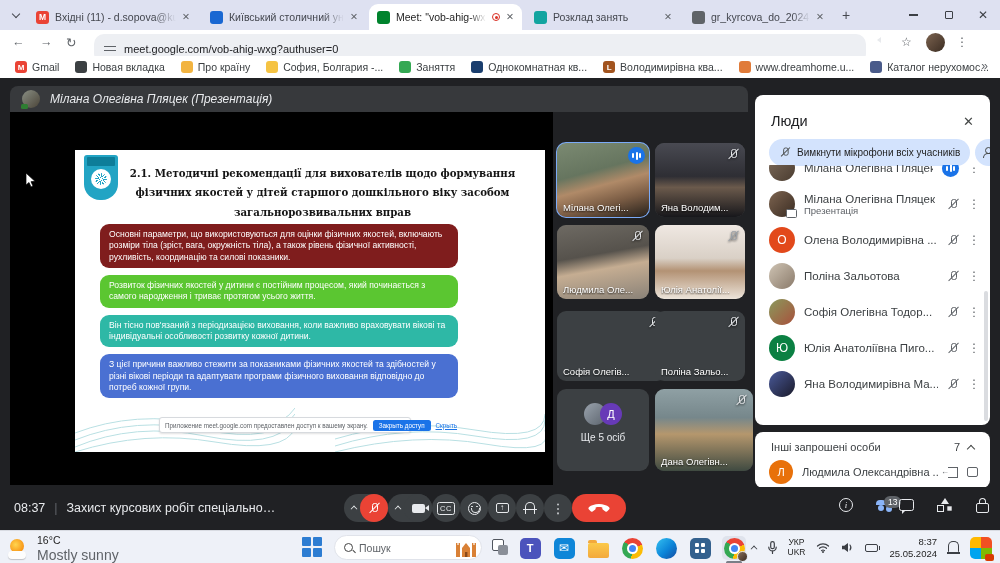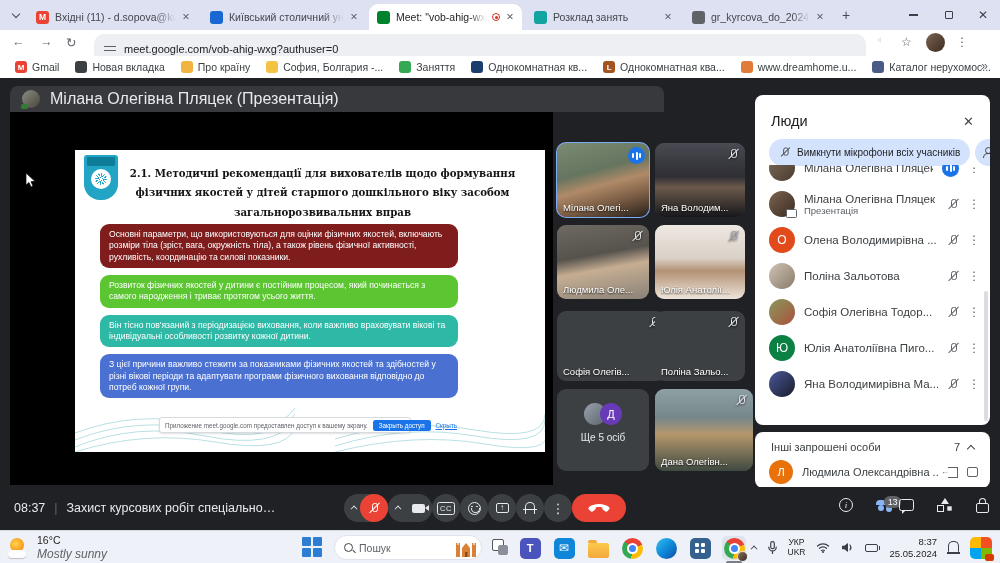--- a/index.html
+++ b/index.html
@@ -42,21 +42,21 @@
   .tool-ico{position:absolute;top:5px;font-size:12px;color:#5f6368;}
   .avatar-sm{position:absolute;left:926px;top:3px;width:19px;height:19px;border-radius:50%;background:linear-gradient(135deg,#7d6450,#3a2c22);}
 
   .bookmarks{position:absolute;left:0;top:56px;width:1000px;height:22px;background:#fff;display:flex;align-items:center;padding:0 8px;gap:2px;font-size:10.5px;color:#3c4043;}
   .bm{display:flex;align-items:center;gap:5px;padding:0 7px;white-space:nowrap;}
   .bm-icon{width:12px;height:12px;border-radius:3px;flex:none;display:flex;align-items:center;justify-content:center;color:#fff;font-size:8px;font-weight:bold;}
   .bm-more{position:absolute;right:12px;top:3px;font-size:12px;color:#5f6368;}
 
   
   .meet{position:absolute;left:0;top:78px;width:1000px;height:452px;background:#202124;}
-  .meet-header{position:absolute;left:10px;top:8px;width:654px;height:26px;background:#37393c;border-radius:8px 8px 0 0;display:flex;align-items:center;gap:10px;padding:0 12px;color:#e8eaed;font-size:16px;}
+  .meet-header{position:absolute;left:10px;top:8px;width:738px;height:26px;background:#37393c;border-radius:8px 8px 0 0;display:flex;align-items:center;gap:10px;padding:0 12px;color:#e8eaed;font-size:12px;font-style:italic;}
   .mh-avatar{width:18px;height:18px;border-radius:50%;background:linear-gradient(135deg,#8a8f84,#4a4438);position:relative;flex:none;}
   .mh-avatar::after{content:"";position:absolute;left:-1px;bottom:-1px;width:7px;height:5px;border-radius:1.5px;background:#2e7d32;}
 
   .stage{position:absolute;left:10px;top:34px;width:543px;height:373px;background:#000;}
   .cursor{position:absolute;left:15px;top:60px;}
 
   .slide{position:absolute;left:65px;top:38px;width:470px;height:302px;background:#fff;overflow:hidden;}
   .logo{position:absolute;left:9px;top:5px;width:34px;height:45px;background:#22a4c4;border-radius:3px 3px 16px 16px;display:flex;flex-direction:column;align-items:center;}
   .logo-band{width:28px;height:9px;margin-top:2px;background:#0d7d99;border-radius:1px;}
   .logo-circ{width:20px;height:20px;border-radius:50%;background:#fff;margin-top:3px;display:flex;align-items:center;justify-content:center;}
@@ -180,21 +180,21 @@
   .lock-ico::before{content:"";position:absolute;left:2.5px;top:0;width:5px;height:5px;border:1.3px solid #e8eaed;border-bottom:none;border-radius:4px 4px 0 0;}
   .lock-ico::after{content:"";position:absolute;left:0;top:4.5px;width:11px;height:8px;border:1.3px solid #e8eaed;border-radius:2px;}
 
   
   .taskbar{position:absolute;left:0;top:530px;width:1000px;height:33px;background:#eef1f8;border-top:1px solid #d8dbe2;}
   .weather{position:absolute;left:8px;top:3px;display:flex;gap:7px;align-items:center;}
   .sun{width:22px;height:22px;position:relative;}
   .sun::before{content:"";position:absolute;left:2px;top:1px;width:14px;height:14px;border-radius:50%;background:radial-gradient(circle at 40% 40%,#ffd54f,#f57c00);}
   .sun::after{content:"";position:absolute;left:0;bottom:1px;width:18px;height:8px;border-radius:6px;background:#fdfdfd;box-shadow:0 1px 1px rgba(0,0,0,.2);}
   .wt-temp{font-size:10.5px;color:#1f1f1f;line-height:1.25;}
-  .wt-desc{font-size:12px;color:#5f6368;line-height:1.2;font-style:italic;}
+  .wt-desc{font-size:14px;color:#5f6368;line-height:1.2;}
   .start{position:absolute;left:302px;top:6px;width:20px;height:20px;display:grid;grid-template-columns:9px 9px;grid-gap:2px;}
   .start i{width:9px;height:9px;background:#2d7dd2;border-radius:1px;}
   .search{position:absolute;left:334px;top:4px;width:148px;height:25px;background:#fff;border:1px solid #e0e3ea;border-radius:13px;display:flex;align-items:center;gap:6px;padding:0 4px 0 9px;font-size:10.5px;color:#5f6368;}
   .mag{width:9px;height:9px;border:1.4px solid #444;border-radius:50%;position:relative;flex:none;}
   .mag::after{content:"";position:absolute;left:7px;top:7px;width:4px;height:1.4px;background:#444;transform:rotate(45deg);}
   .search-label{flex:1;}
   .castle{flex:none;}
   .taskview{position:absolute;left:492px;top:8px;width:16px;height:16px;}
   .taskview::before{content:"";position:absolute;left:0;top:0;width:10px;height:10px;border:1.5px solid #50555e;border-radius:2px;background:#fff;}
   .taskview::after{content:"";position:absolute;right:0;bottom:0;width:10px;height:10px;border-radius:2px;background:#8a8f98;}
@@ -320,21 +320,21 @@
         <span>Заняття</span>
       </div>
         <div class="bm">
         <span class="bm-icon" style="background: rgb(26, 62, 110);"></span>
         <span>Однокомнатная кв...</span>
       </div>
         <div class="bm">
         <span class="bm-icon" style="background: rgb(162, 84, 31);">
             <span>L</span>
           </span>
-        <span>Однокомнатная ква...</span>
+        <span>Володимирівна ква...</span>
       </div>
         <div class="bm">
         <span class="bm-icon" style="background: rgb(224, 123, 57);"></span>
         <span>www.dreamhome.u...</span>
       </div>
         <div class="bm">
         <span class="bm-icon" style="background: rgb(74, 91, 138);"></span>
         <span>Каталог нерухомос...</span>
       </div>
         <div class="bm">

